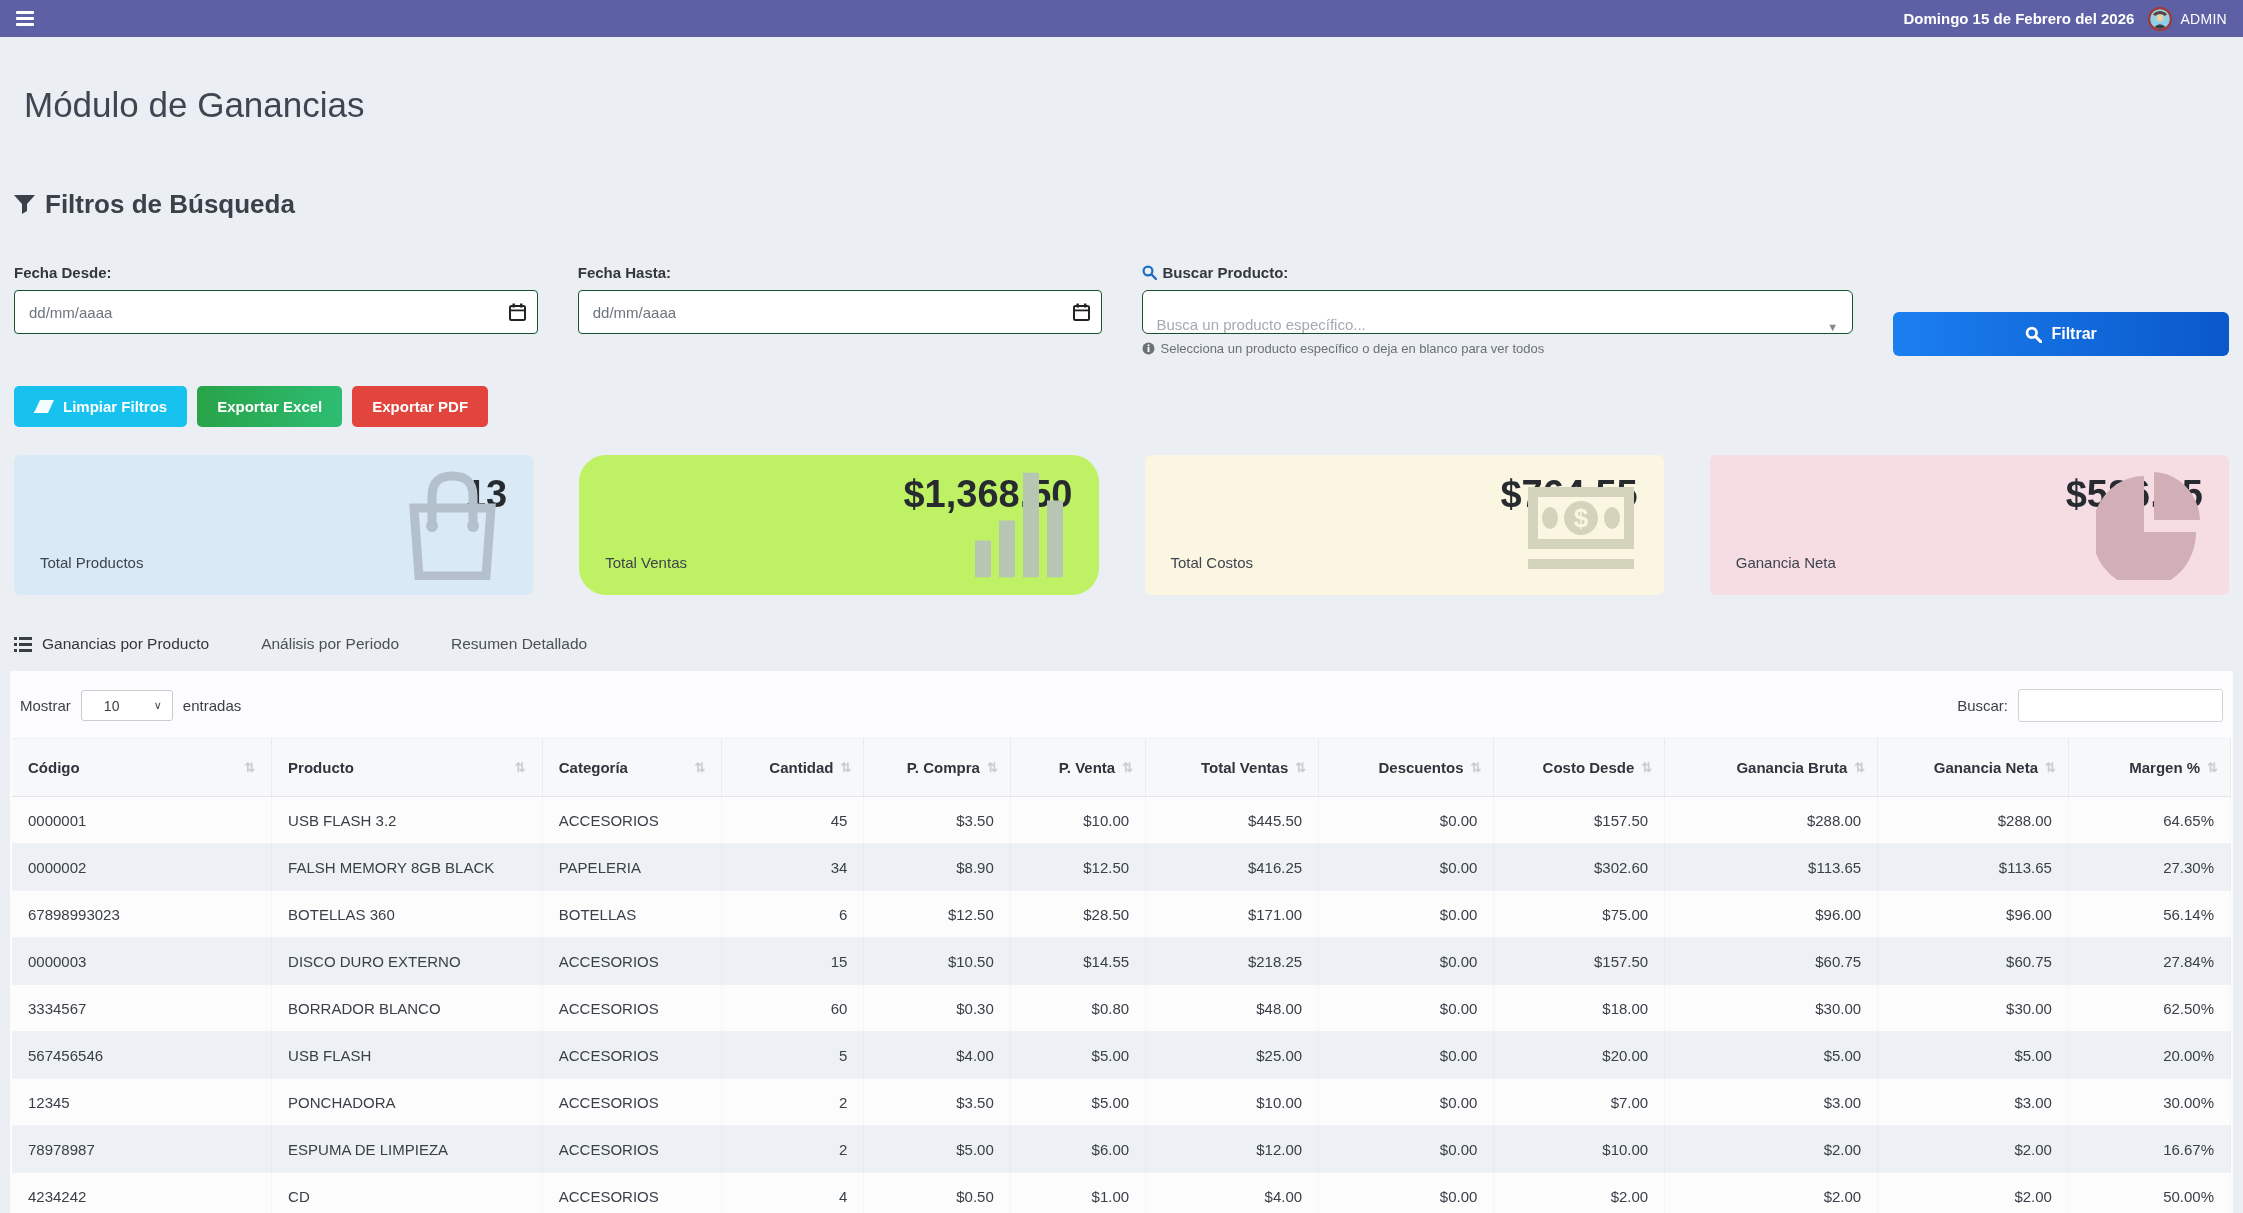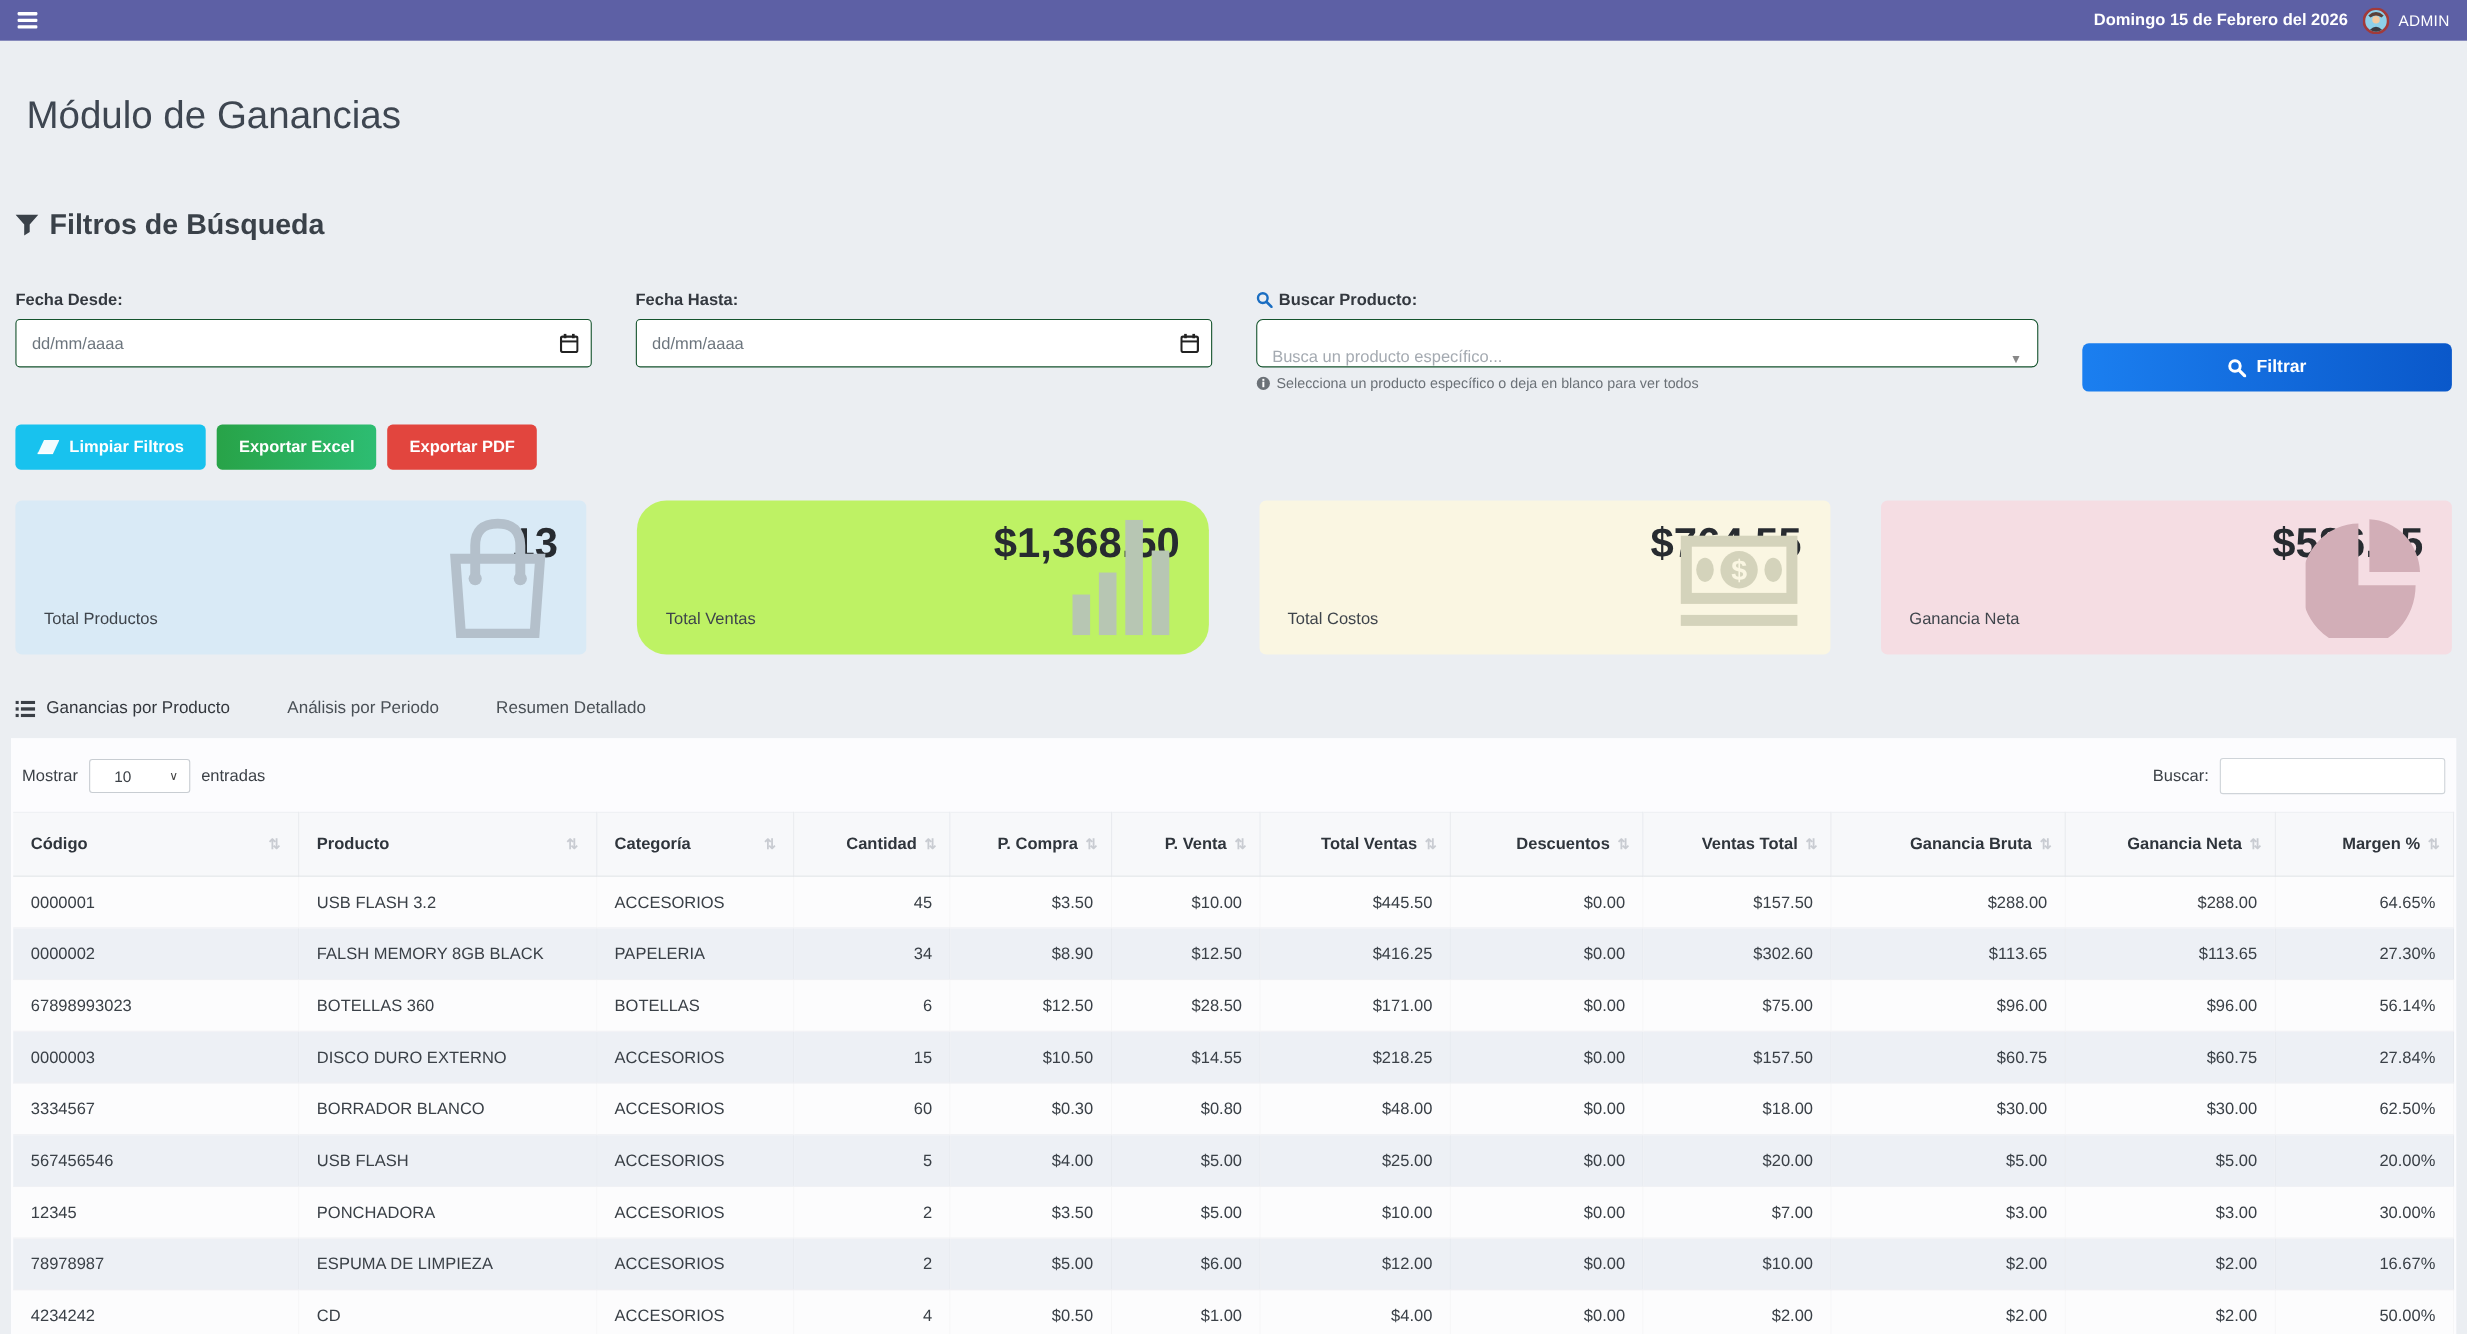--- a/index.html
+++ b/index.html
@@ -385,21 +385,21 @@
             </div>
           </th>
           <th class="num">
             <div class="th-inner">
               <span>Descuentos</span>
               <span class="sort-glyph">⇅</span>
             </div>
           </th>
           <th class="num">
             <div class="th-inner">
-              <span>Ventas Total</span>
+              <span>Costo Desde</span>
               <span class="sort-glyph">⇅</span>
             </div>
           </th>
           <th class="num">
             <div class="th-inner">
               <span>Ganancia Bruta</span>
               <span class="sort-glyph">⇅</span>
             </div>
           </th>
           <th class="num">

